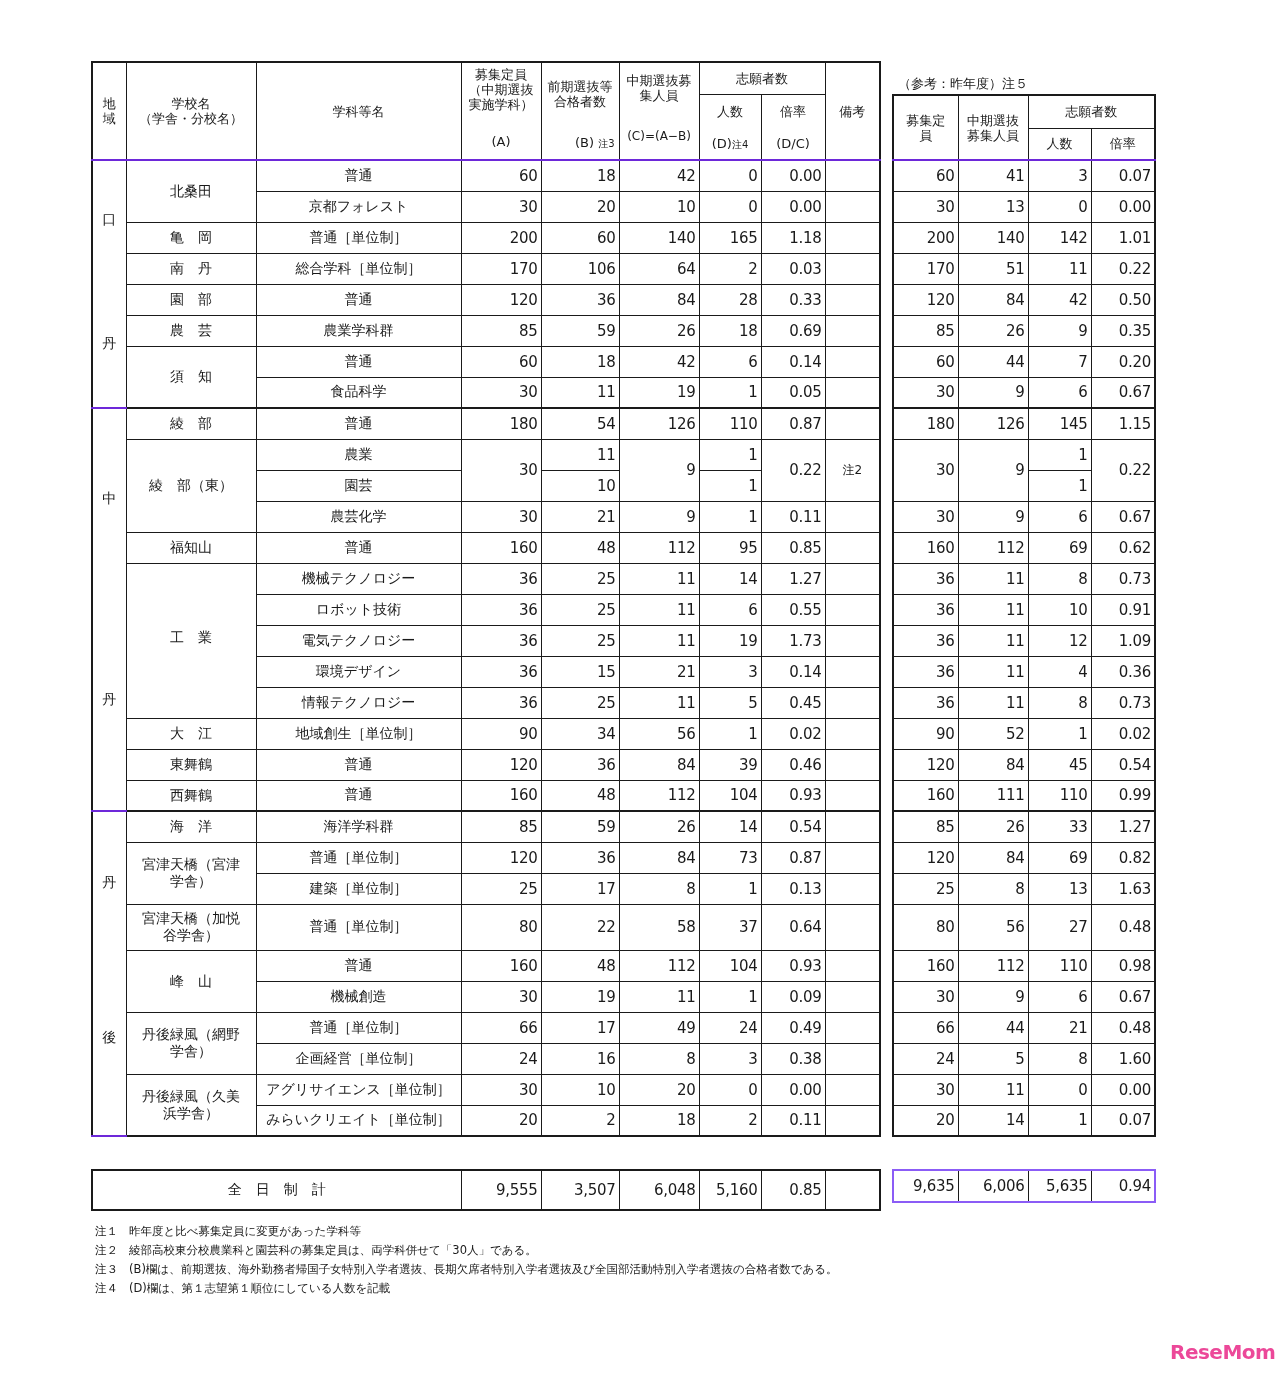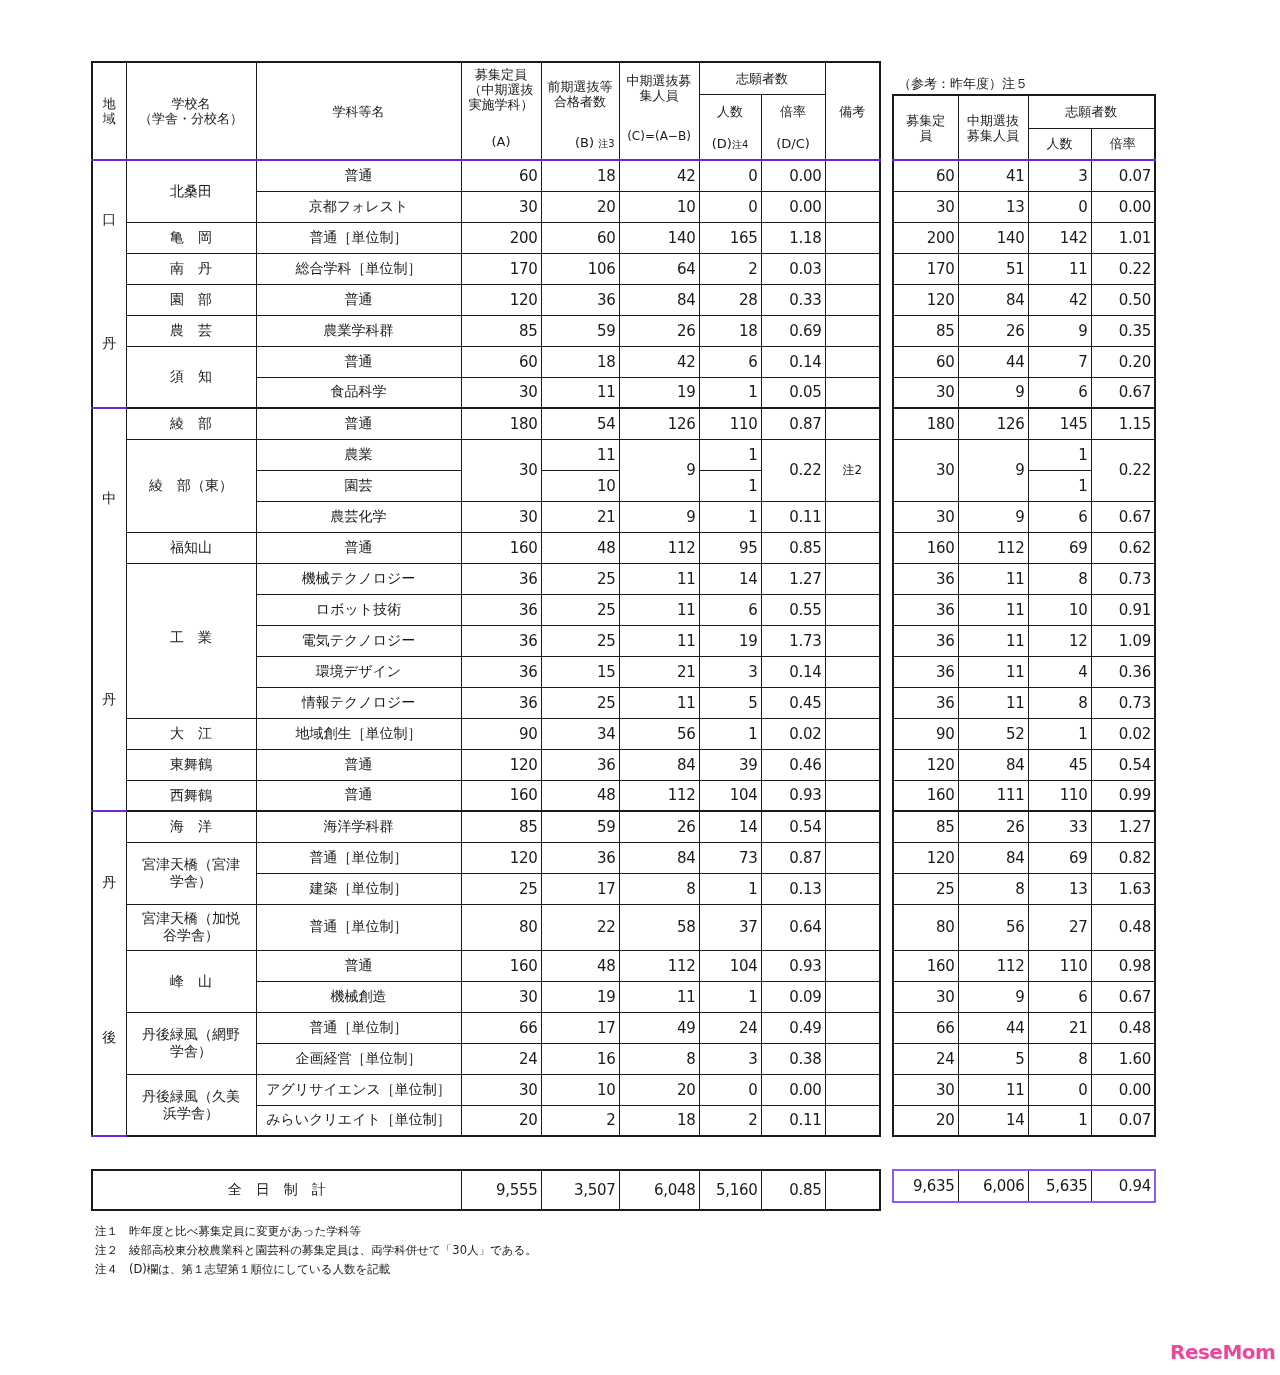--- a/index.html
+++ b/index.html
@@ -622,16 +622,17 @@
     <td class="num">6,006</td>
     <td class="num">5,635</td>
     <td class="num">0.94</td>
   </tr>
 </tbody>
   </table>
 
 <div class="notes">
   <div><span class="k">注１</span><span>昨年度と比べ募集定員に変更があった学科等</span></div>
   <div><span class="k">注２</span><span>綾部高校東分校農業科と園芸科の募集定員は、両学科併せて「30人」である。</span></div>
+  <div><span class="k">注３</span><span>(B)欄は、前期選抜、海外勤務者帰国子女特別入学者選抜、長期欠席者特別入学者選抜及び全国部活動特別入学者選抜の合格者数である。</span></div>
   <div><span class="k">注４</span><span>(D)欄は、第１志望第１順位にしている人数を記載</span></div>
 </div>
 
 <div class="logo">ReseMom</div>
 
 </body></html>

